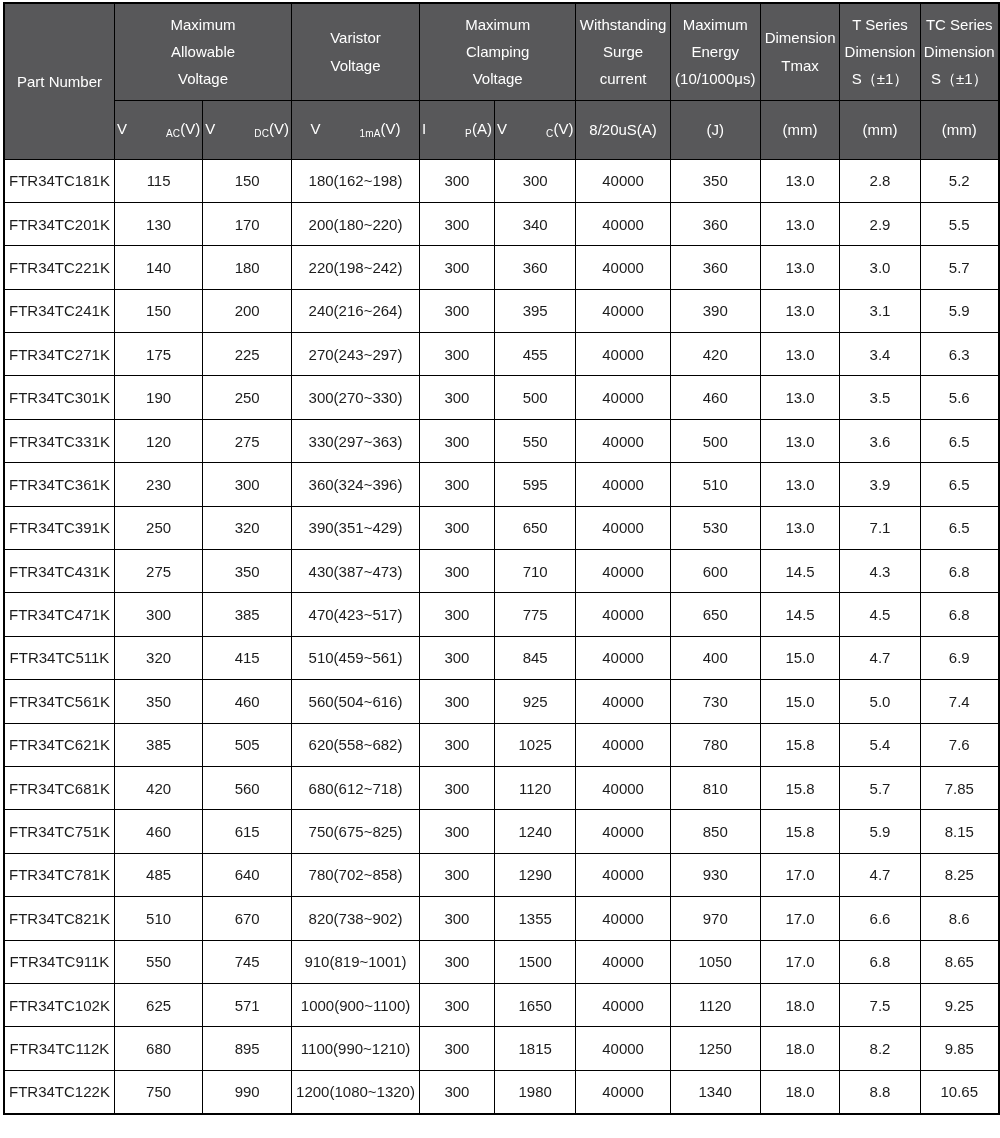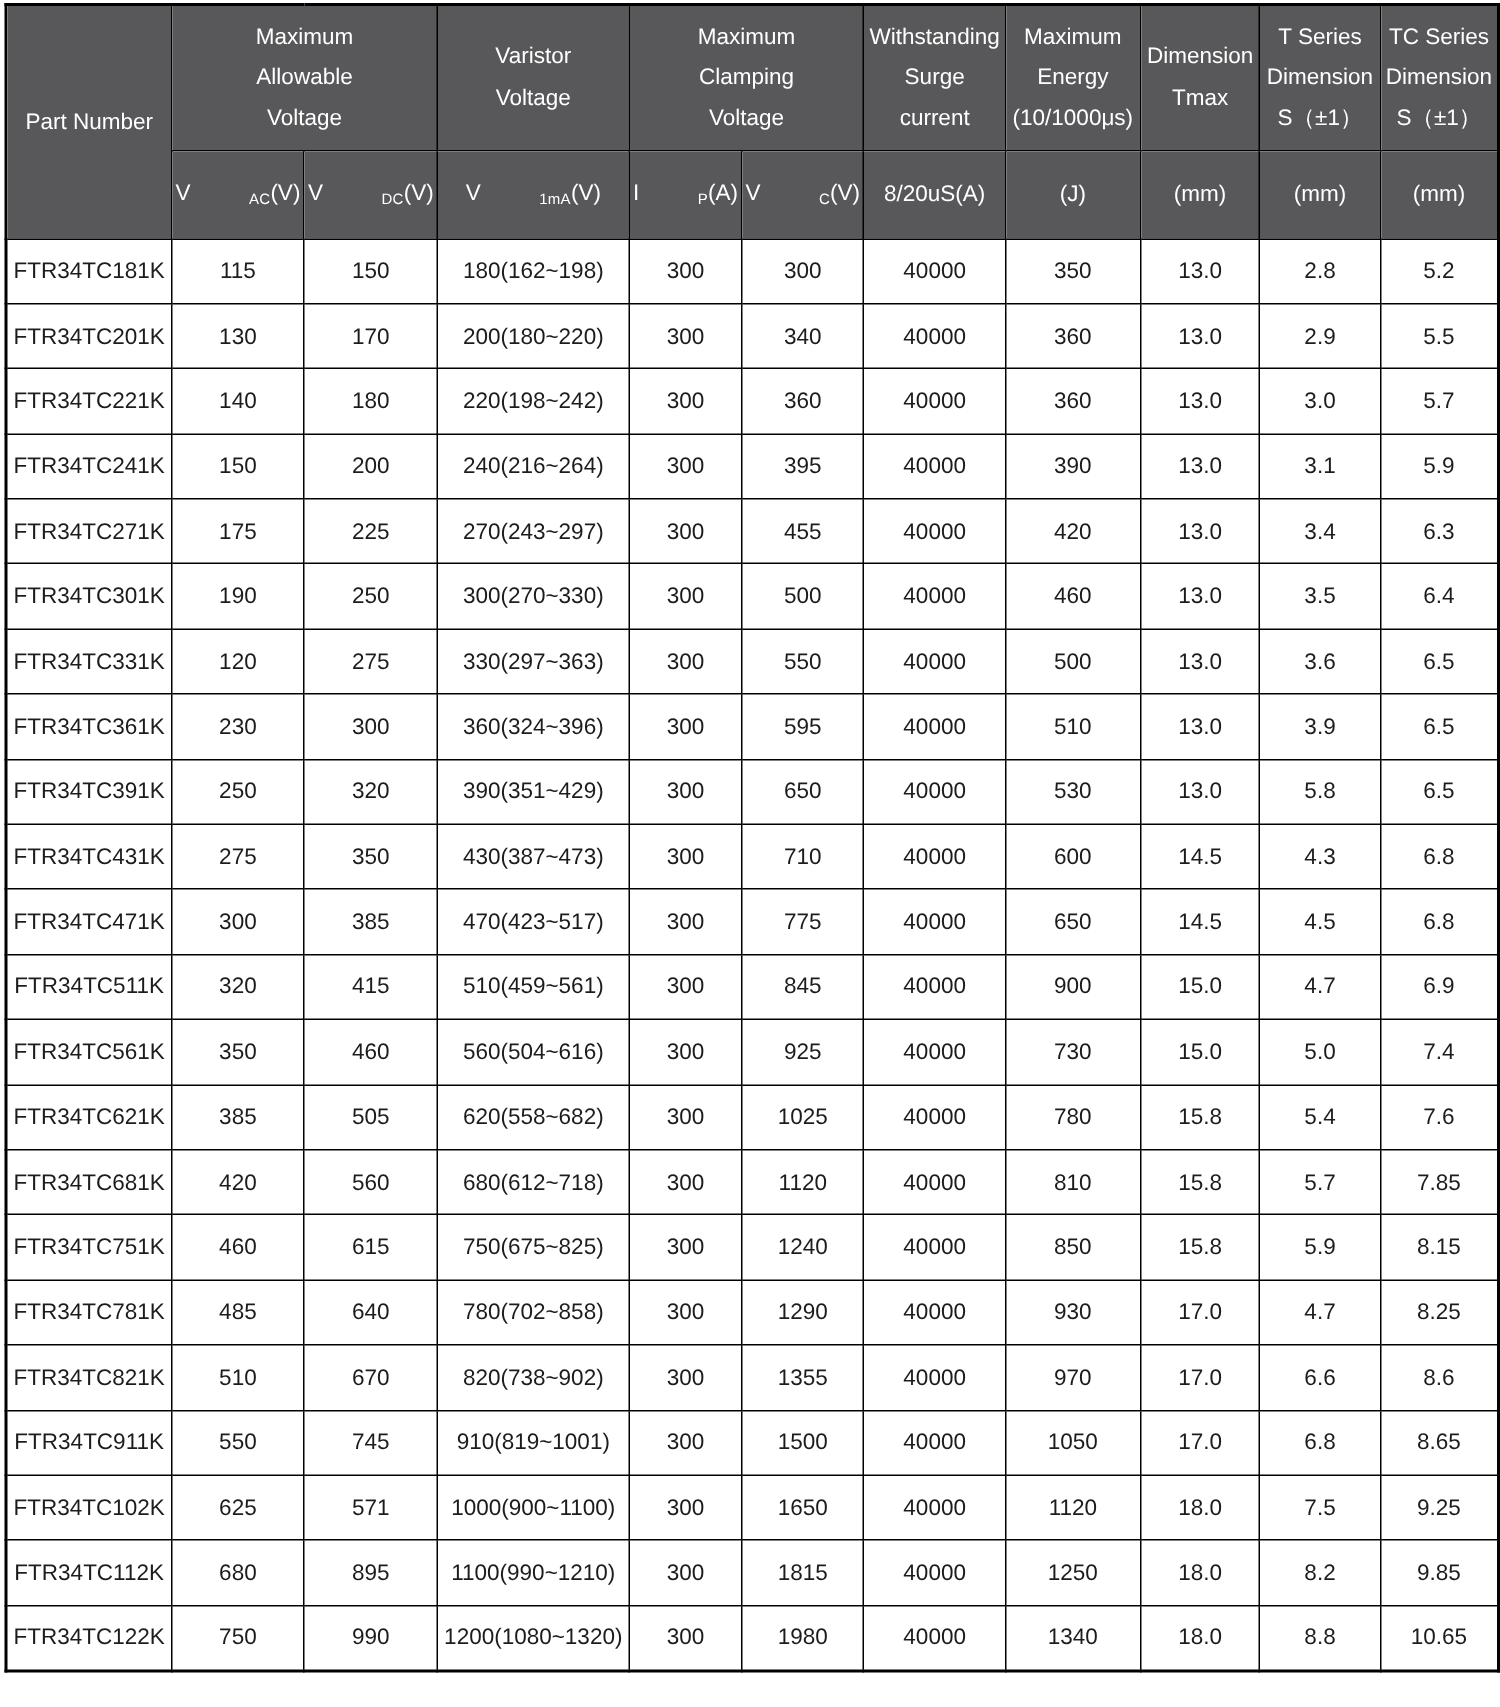--- a/index.html
+++ b/index.html
@@ -180,21 +180,21 @@
           <td>FTR34TC301K</td>
           <td>190</td>
           <td>250</td>
           <td>300(270~330)</td>
           <td>300</td>
           <td>500</td>
           <td>40000</td>
           <td>460</td>
           <td>13.0</td>
           <td>3.5</td>
-          <td>6.4</td>
+          <td>5.6</td>
         </tr>
         <tr>
           <td>FTR34TC331K</td>
           <td>120</td>
           <td>275</td>
           <td>330(297~363)</td>
           <td>300</td>
           <td>550</td>
           <td>40000</td>
           <td>500</td>
@@ -218,21 +218,21 @@
         <tr>
           <td>FTR34TC391K</td>
           <td>250</td>
           <td>320</td>
           <td>390(351~429)</td>
           <td>300</td>
           <td>650</td>
           <td>40000</td>
           <td>530</td>
           <td>13.0</td>
-          <td>5.8</td>
+          <td>7.1</td>
           <td>6.5</td>
         </tr>
         <tr>
           <td>FTR34TC431K</td>
           <td>275</td>
           <td>350</td>
           <td>430(387~473)</td>
           <td>300</td>
           <td>710</td>
           <td>40000</td>
@@ -255,21 +255,21 @@
           <td>6.8</td>
         </tr>
         <tr>
           <td>FTR34TC511K</td>
           <td>320</td>
           <td>415</td>
           <td>510(459~561)</td>
           <td>300</td>
           <td>845</td>
           <td>40000</td>
-          <td>900</td>
+          <td>400</td>
           <td>15.0</td>
           <td>4.7</td>
           <td>6.9</td>
         </tr>
         <tr>
           <td>FTR34TC561K</td>
           <td>350</td>
           <td>460</td>
           <td>560(504~616)</td>
           <td>300</td>

